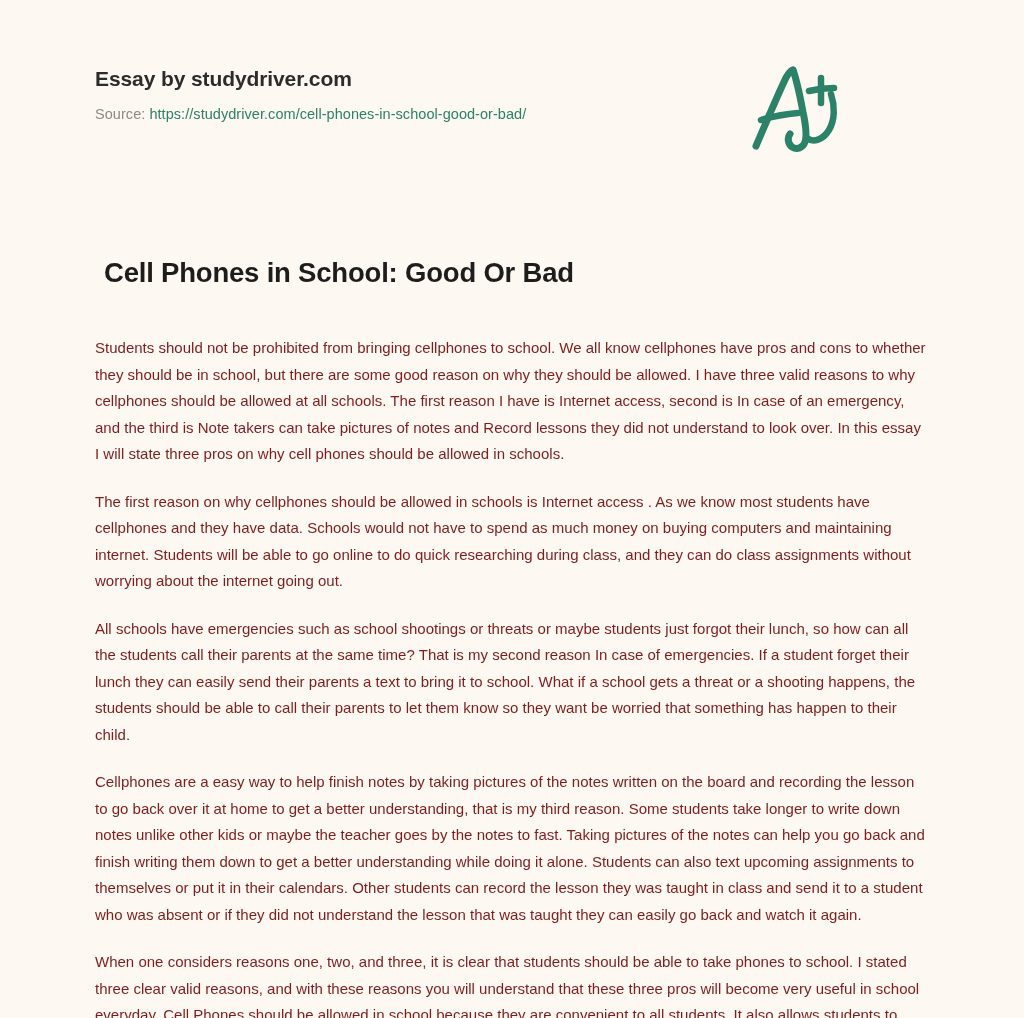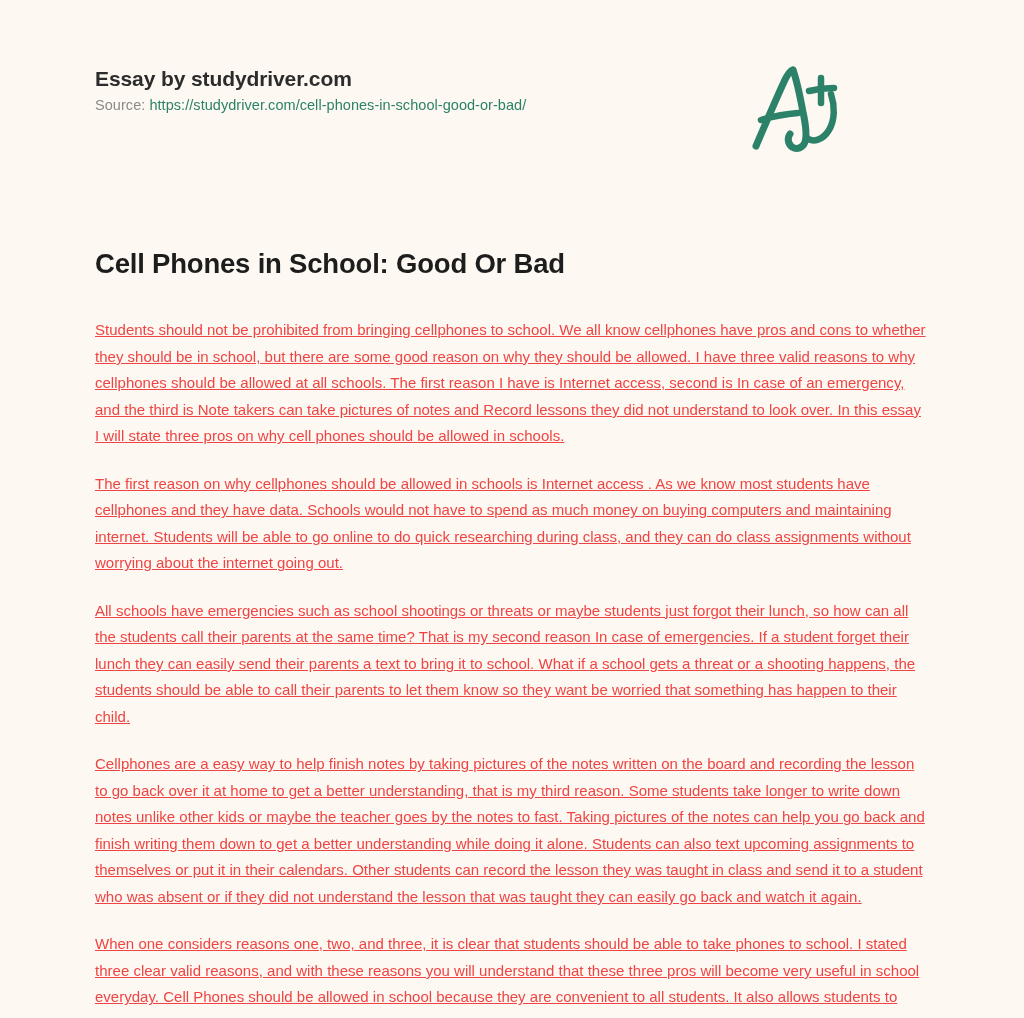--- a/index.html
+++ b/index.html
@@ -34,21 +34,21 @@
 
   .brand-line {
     font-size: 21px;
     font-weight: bold;
     color: #2c2c2c;
     letter-spacing: -0.1px;
     line-height: 1.2;
   }
 
   .source-line {
-    margin-top: 6px;
+    margin-top: 15px;
     font-size: 14.5px;
     line-height: 1.2;
     color: #8d8a85;
     letter-spacing: 0.05px;
   }
 
   .source-label {
     color: #8d8a85;
   }
 
@@ -67,42 +67,41 @@
     pointer-events: auto;
   }
   .logo svg {
     display: block;
     width: 108px;
     height: 96px;
   }
 
   
   .doc-title {
-    margin: 0;
+    margin: 9px;
     padding-top: 139px;
     font-size: 27.5px;
     font-weight: bold;
     color: #1d1d1d;
     letter-spacing: -0.2px;
     line-height: 1.25;
   }
 
   .article {
     padding-top: 36px;
     max-width: 836px;
   }
 
   .article p {
     margin: 0 0 21px 0;
     font-size: 15px;
     line-height: 26.5px;
-    color: #ef4444;
+    color: #7f1d1d;
     letter-spacing: 0.01px;
     text-align: left;
-    text-decoration: underline;
   }
   .article p:last-child {
     margin-bottom: 0;
   }
 </style>
 </head>
 <body>
 
 <div class="page">
 

